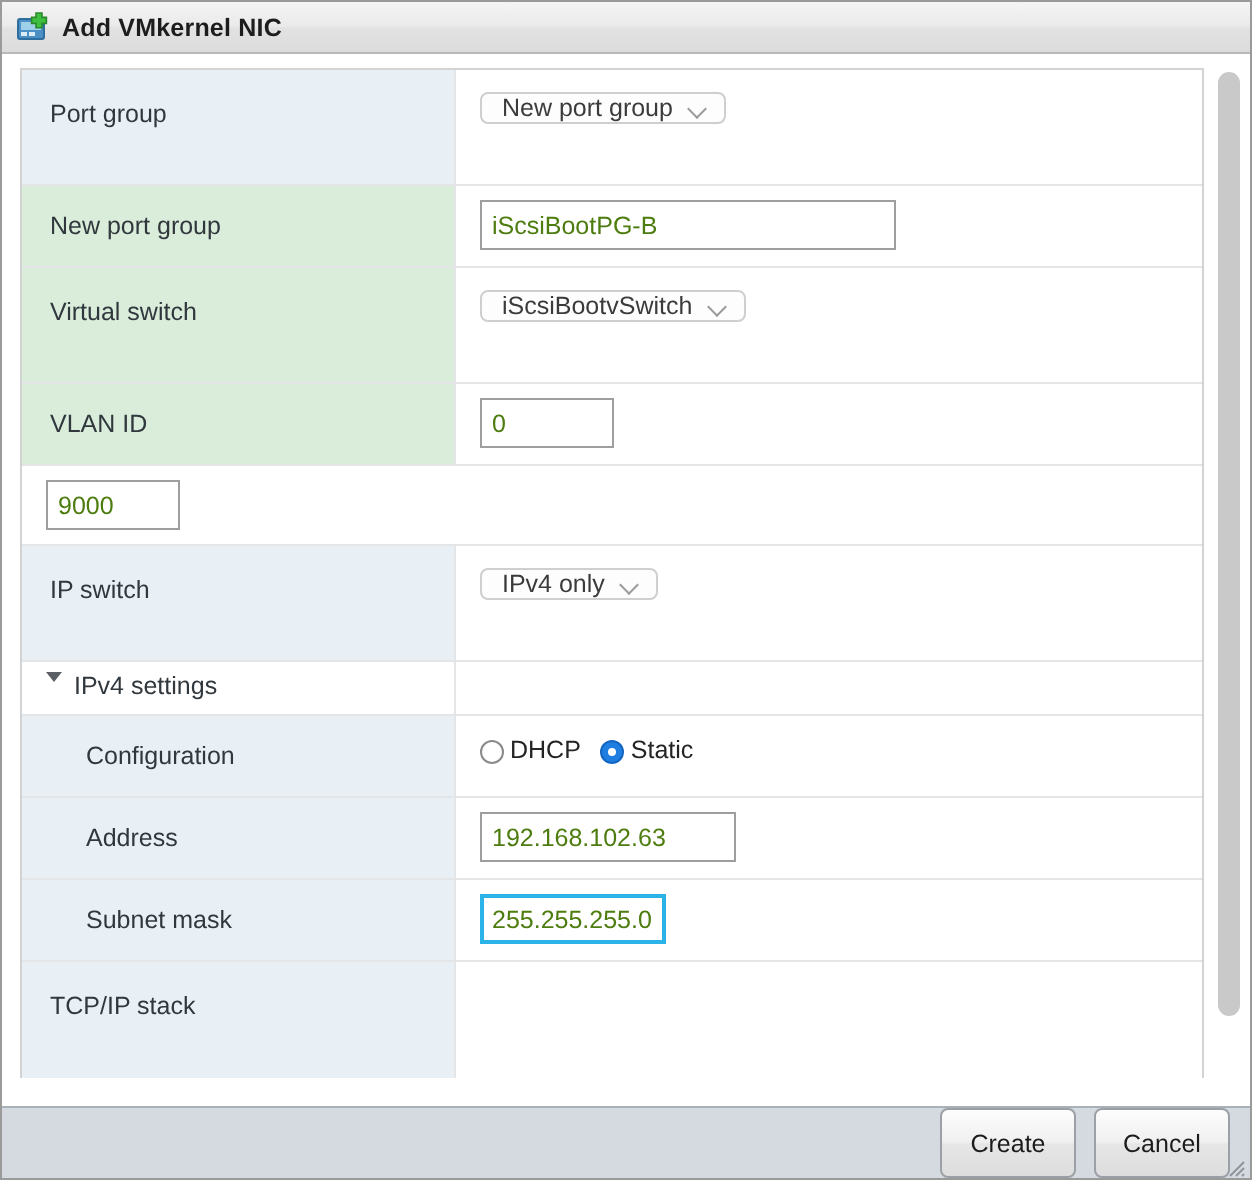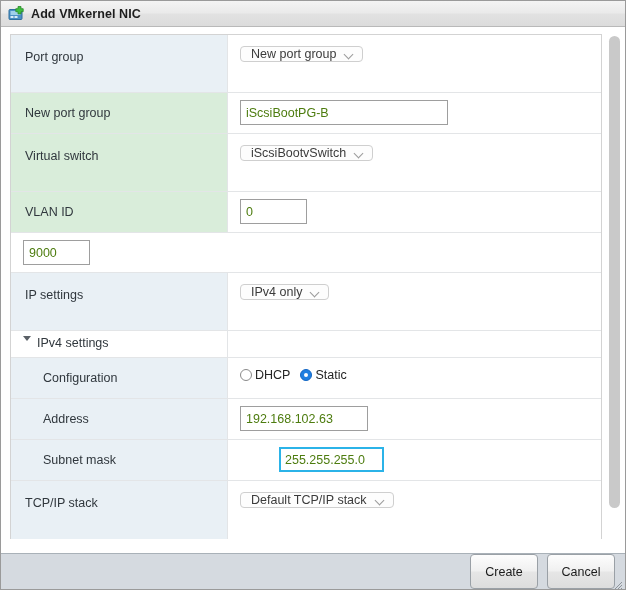--- a/index.html
+++ b/index.html
@@ -157,25 +157,25 @@
     outline: none;
   }
   input.txt.focused {
     border: 2px solid #2bb3e8;
     padding: 0 4px;
   }
   .w-name   { width: 208px; }
   .w-vlan   { width: 67px; }
   .w-mtu    { width: 67px; }
   .w-addr   { width: 128px; }
-  .w-mask   { width: 105px; margin-left: 39px; }
+  .w-mask   { width: 93px; }
 
   
   .radio-group { display: flex; align-items: center; padding-top: 3px; }
-  .radio-item { display: flex; align-items: center; margin-right: 10px; }
+  .radio-item { display: flex; align-items: flex-end; margin-right: 10px; }
   .radio {
     width: 12px; height: 12px;
     border-radius: 50%;
     border: 1px solid #8a8a8a;
     background: #ffffff;
     box-sizing: border-box;
     margin-right: 3px;
     position: relative;
     flex: 0 0 auto;
   }
@@ -320,21 +320,21 @@
         </div>
       </div>
 
       <div class="row">
         <div class="val">
           <input class="txt w-mtu" type="text" value="9000" style="">
         </div>
       </div>
 
       <div class="row tall">
-        <div class="lbl blue">IP settings</div>
+        <div class="lbl blue">IP switch</div>
         <div class="val">
           <span class="dd-wrap">
             <span class="dropdown w-ipver">IPv4 only</span>
             <span class="dd-chev"></span>
           </span>
         </div>
       </div>
 
       <div class="section-row">
         <div class="section-lbl">
@@ -369,26 +369,20 @@
 
       <div class="row">
         <div class="lbl blue indent">Subnet mask</div>
         <div class="val">
           <input class="txt w-mask focused" type="text" value="255.255.255.0" style="">
         </div>
       </div>
 
       <div class="row tall">
         <div class="lbl blue">TCP/IP stack</div>
-        <div class="val">
-          <span class="dd-wrap">
-            <span class="dropdown w-stack">Default TCP/IP stack</span>
-            <span class="dd-chev"></span>
-          </span>
-        </div>
       </div>
 
     </div>
 
     <div id="scrollbar">
       <div id="scroll-thumb"></div>
     </div>
 
   </div>
 

